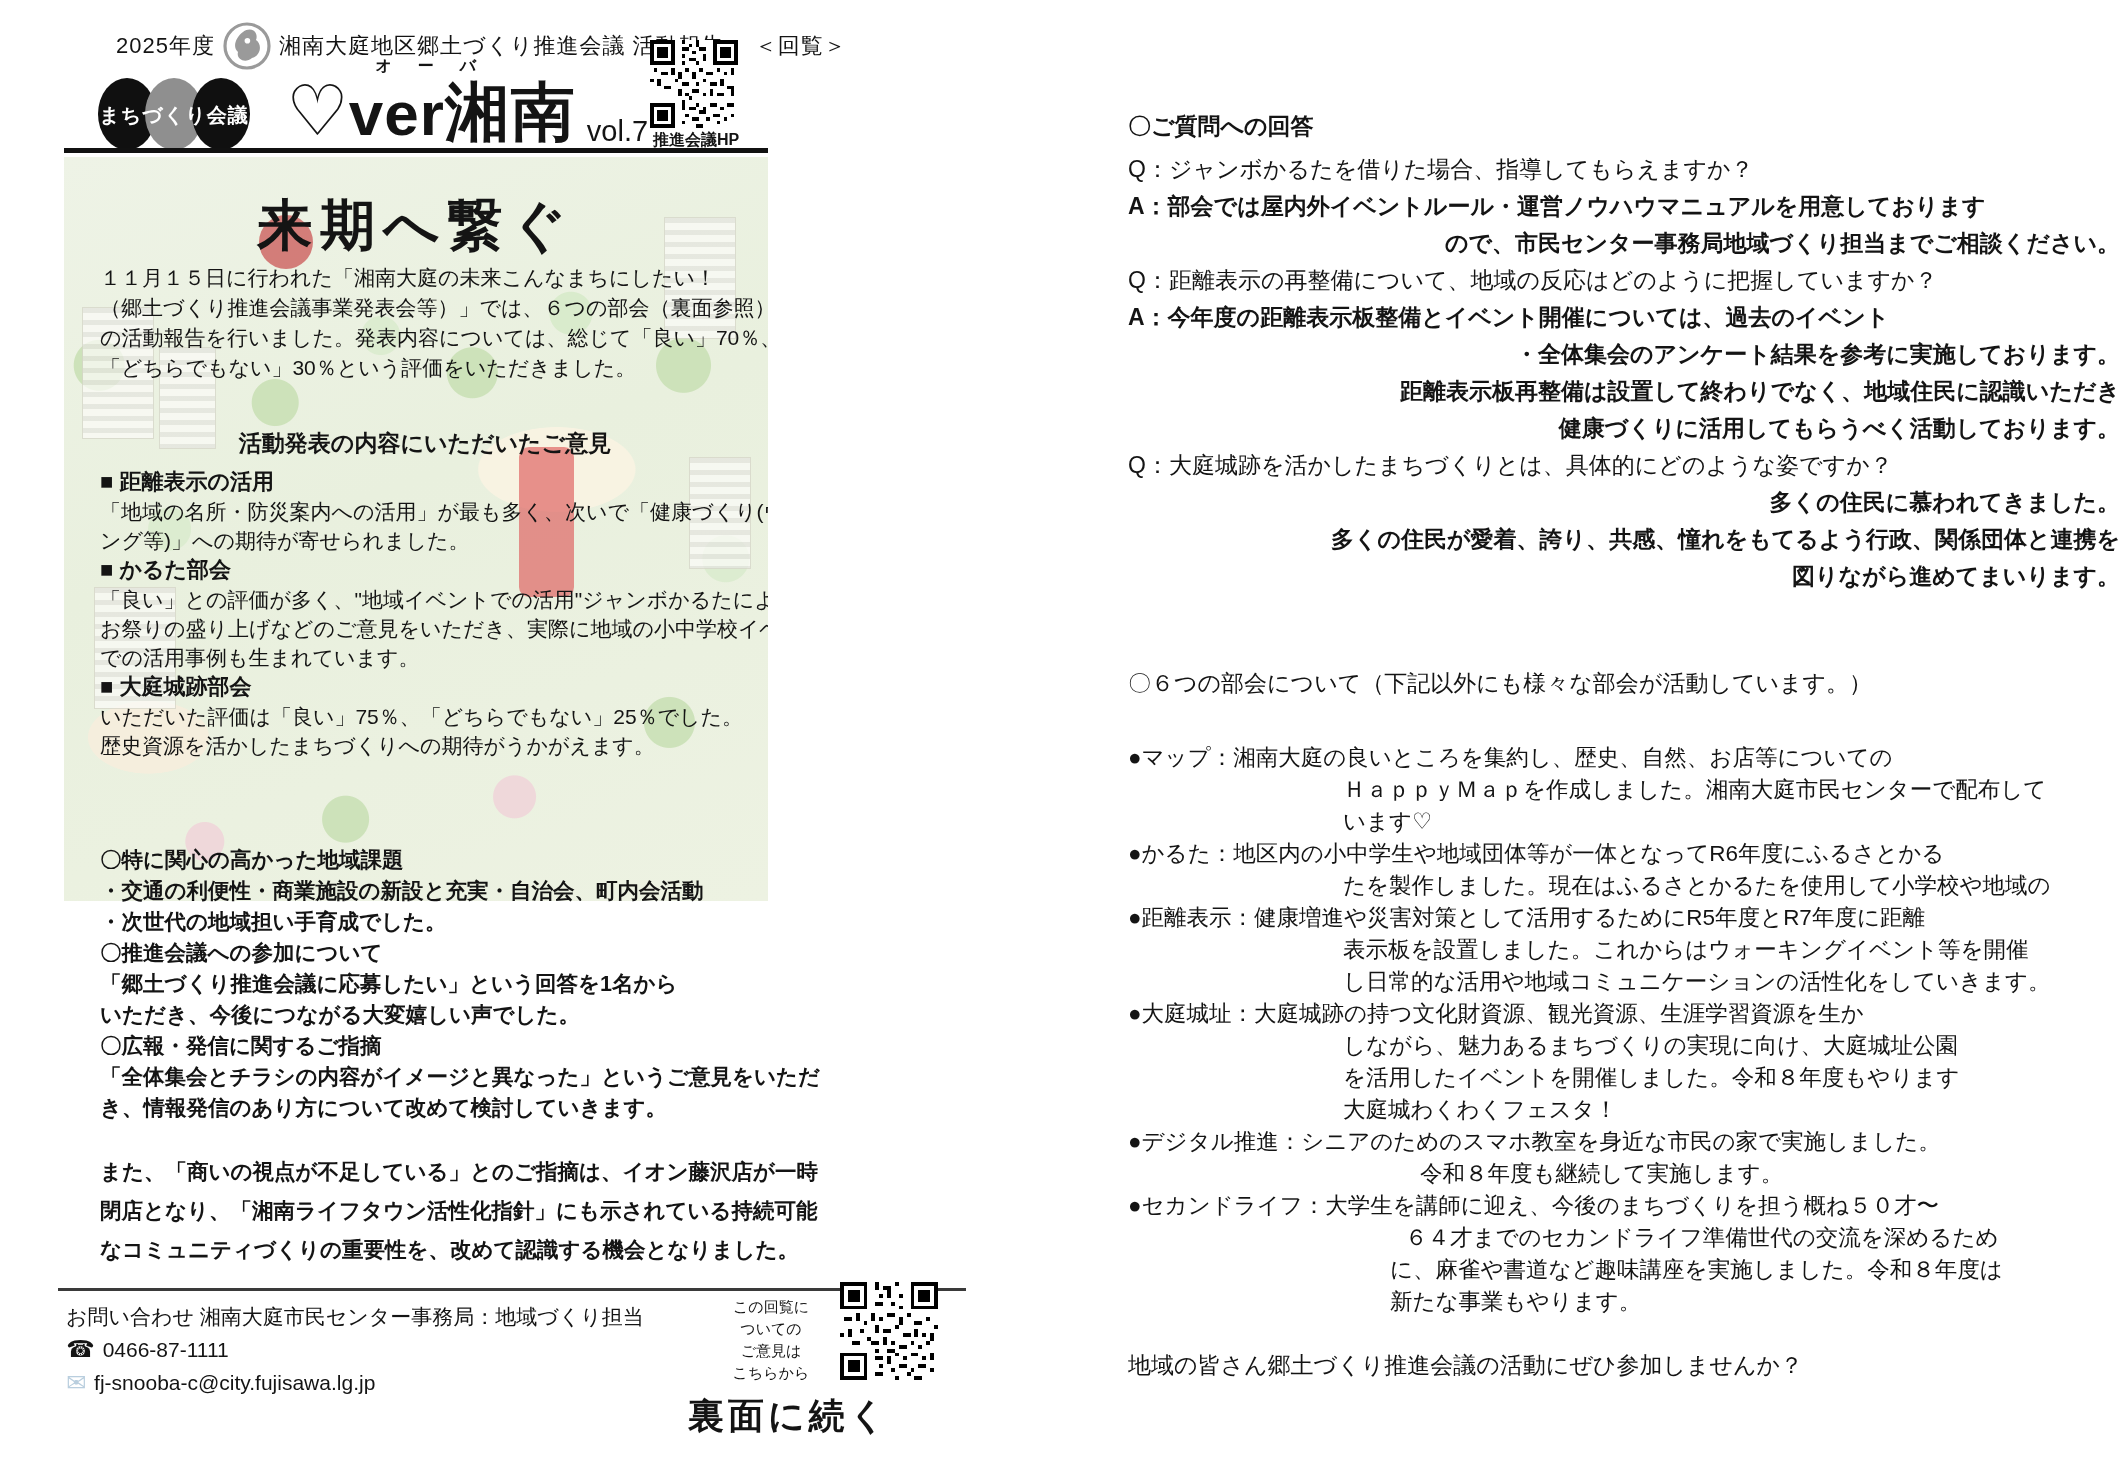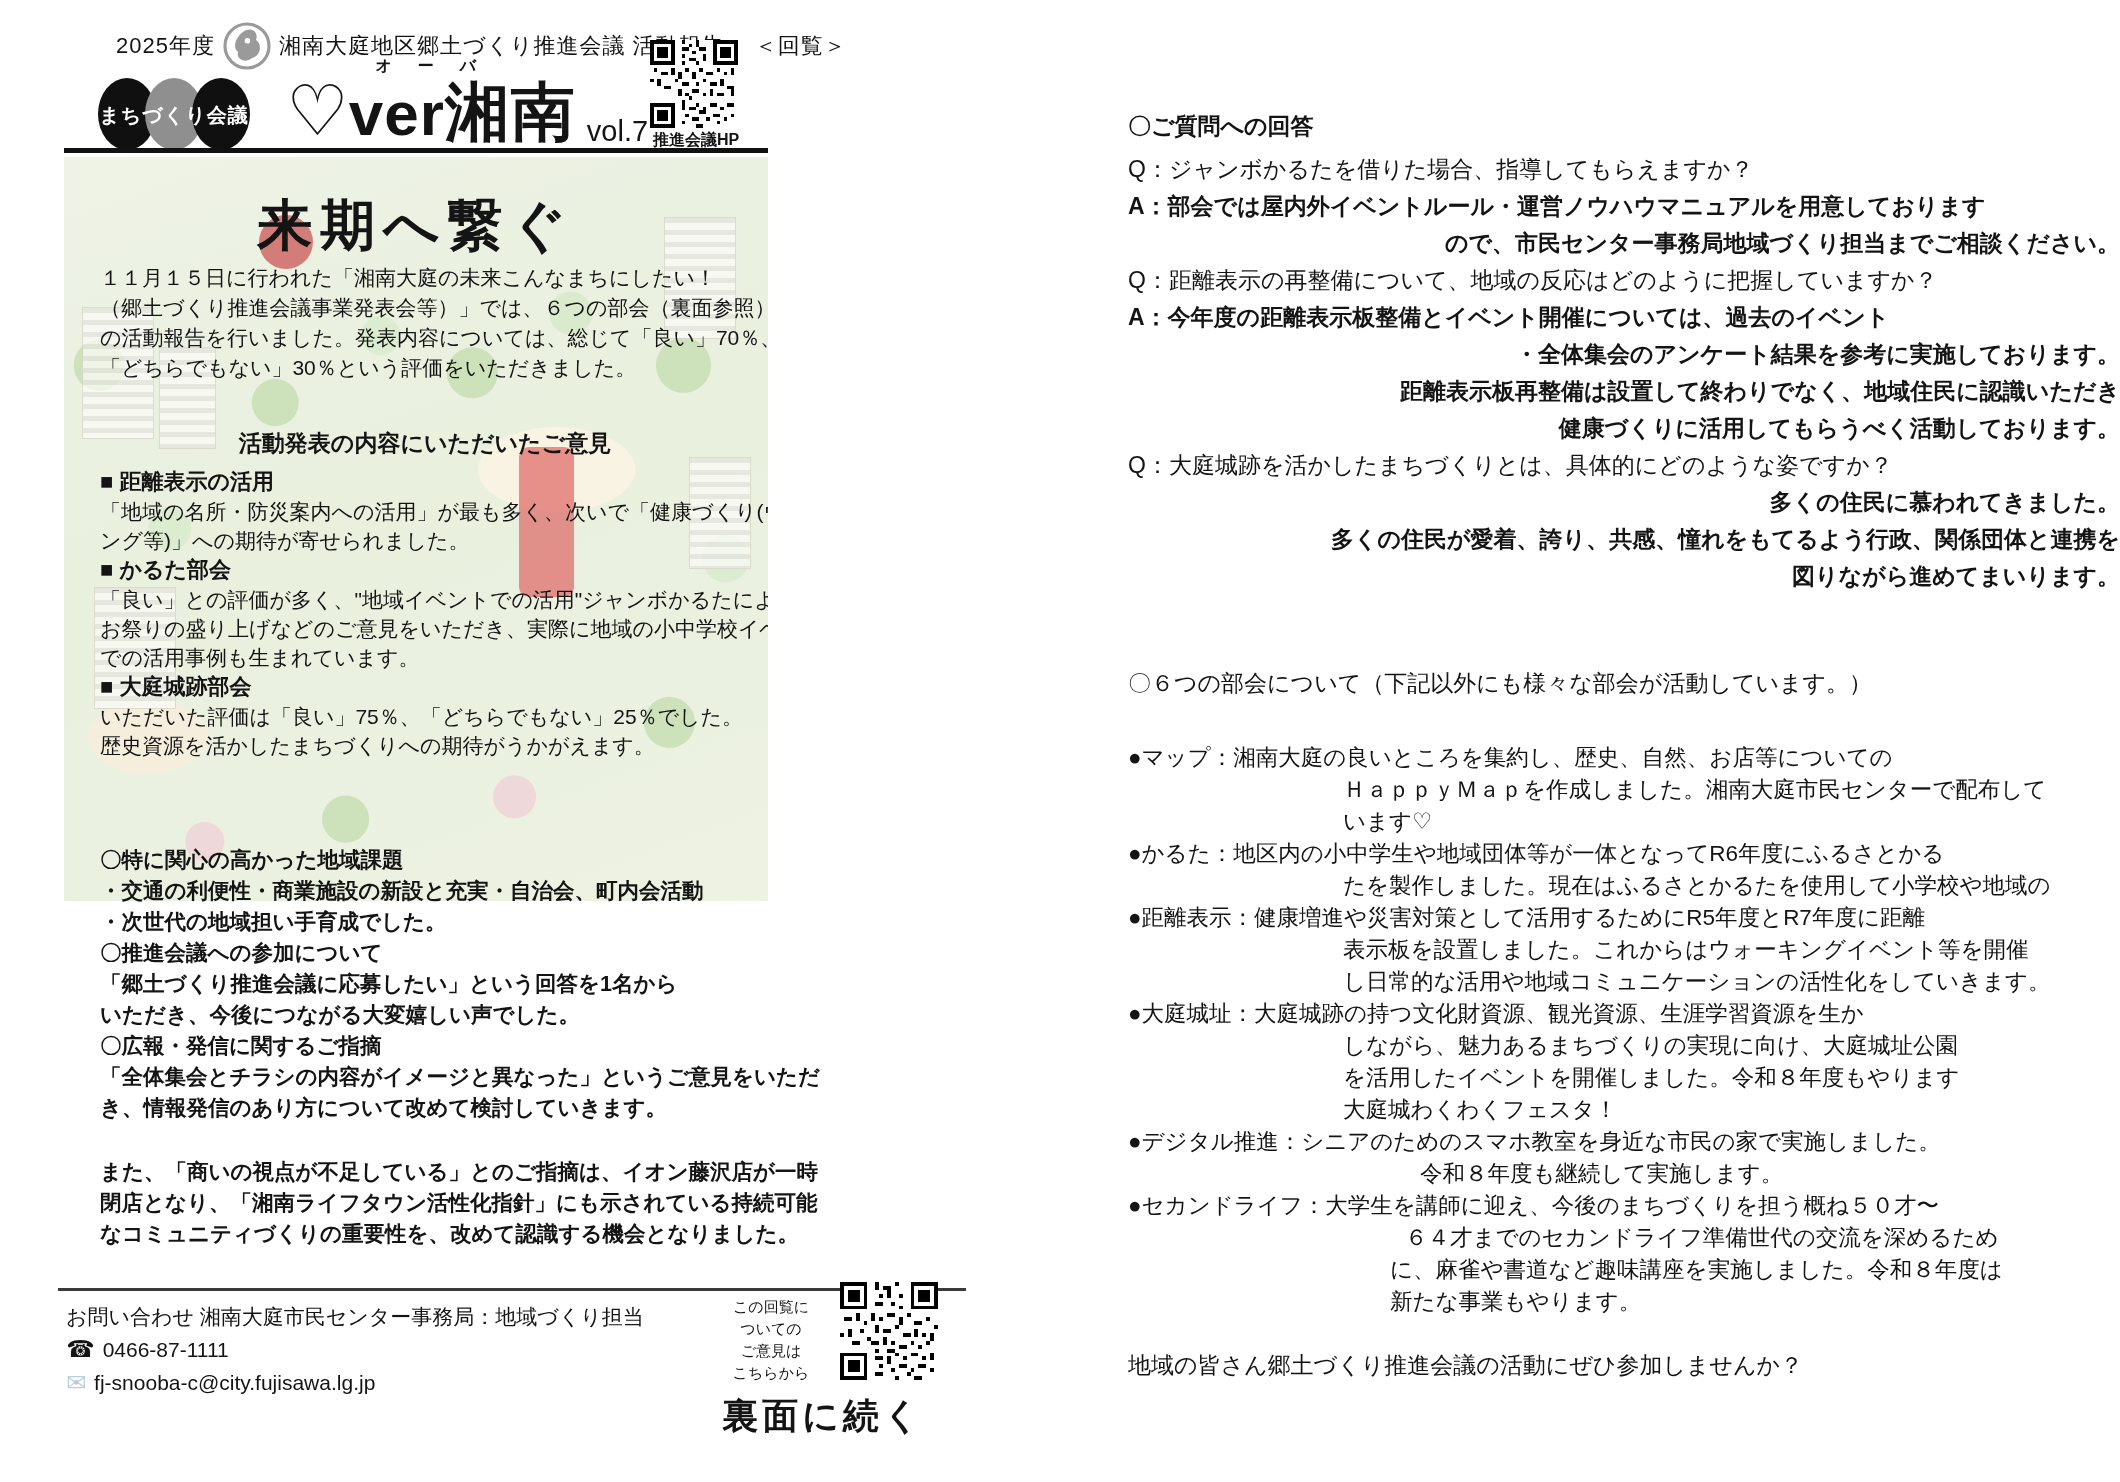--- a/index.html
+++ b/index.html
@@ -71,31 +71,31 @@
   .illus-text{position:relative;z-index:2;padding:106px 0 0 36px;width:650px;}
   .eval-h{text-align:center;font-weight:700;font-size:23px;margin-bottom:7px;}
   .eval-lines div{font-size:21px;line-height:30px;}
   .op-h{text-align:center;font-weight:700;font-size:23px;margin:45px 0 8px;}
   .op-title{font-weight:700;font-size:22px;line-height:30px;}
   .op-lines div{font-size:21px;line-height:29px;}
 
   .low{position:absolute;top:845px;left:42px;width:680px;font-size:21.5px;font-weight:700;}
   .low .blk div{line-height:31px;}
   .low .closing{margin-top:33px;}
-  .low .closing div{line-height:31px;}
+  .low .closing div{line-height:31px;margin-top:8px;}
 
   .foot-rule{position:absolute;left:0;top:1288px;width:908px;height:3px;background:#3a3a3a;}
   .contact{position:absolute;left:8px;top:1300px;font-size:21px;}
   .contact div{line-height:33px;display:flex;align-items:center;gap:8px;}
   .mail-ic{color:#b9cede;font-size:24px;}
   .tel-ic{font-size:23px;}
   .qr-note{position:absolute;left:648px;top:1296px;width:130px;text-align:center;
            font-size:15px;line-height:22px;}
   .qr-bot{position:absolute;left:782px;top:1282px;width:98px;height:98px;}
-  .continue{position:absolute;left:630px;top:1392px;width:270px;text-align:center;
+  .continue{position:absolute;left:630px;top:1392px;width:270px;
             font-size:36px;font-weight:700;letter-spacing:4px;}
 
   
   .page-right{position:absolute;left:1128px;top:0;width:992px;height:1482px;}
   .qa-head{margin-top:108px;font-size:23px;font-weight:700;line-height:37px;}
   .qa-lines{margin-top:6px;}
   .qa-lines div{font-size:23px;line-height:37px;}
   .clubs-head{margin-top:71px;font-size:23px;line-height:34px;}
   .club-lines{margin-top:42px;}
   .club-lines div{font-size:22.5px;line-height:32px;}

